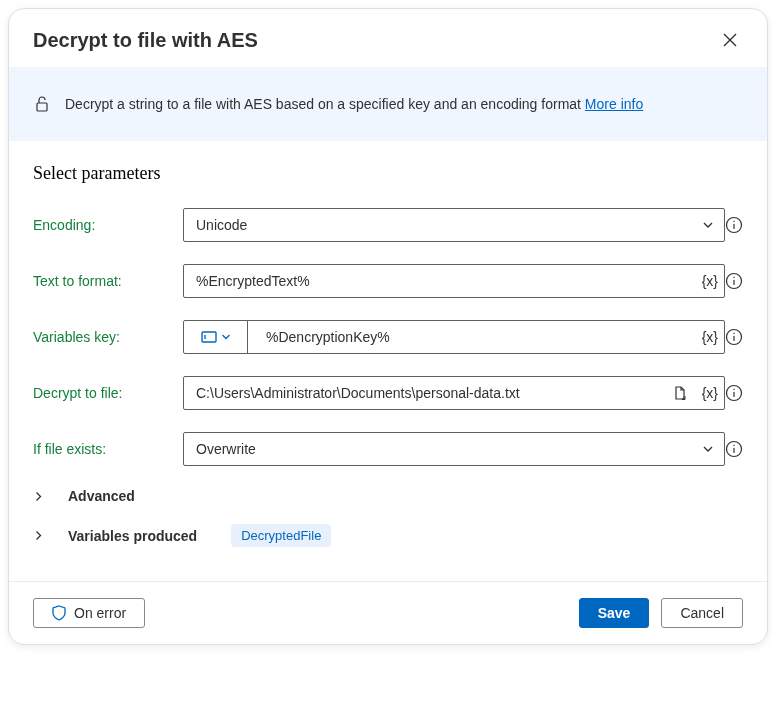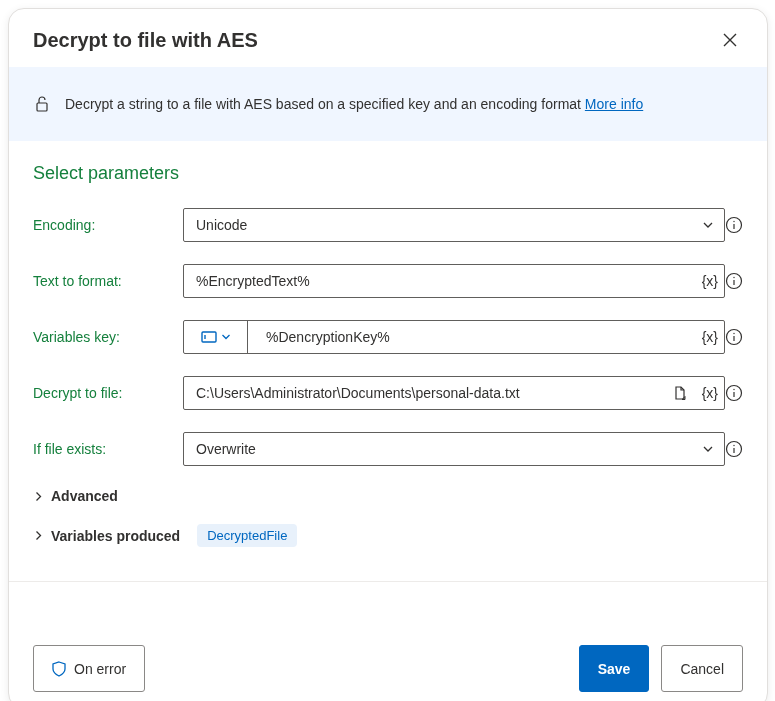--- a/index.html
+++ b/index.html
@@ -49,22 +49,23 @@
     color: #0067c0;
     text-decoration: underline;
     cursor: pointer;
   }
   .body {
     padding: 22px 24px 10px 24px;
   }
   .section-title {
     font-size: 18px;
     font-weight: 400;
-    color: #15803d;
+    color: #000000;
     margin-bottom: 24px;
+    font-family: Liberation Serif, serif;
   }
   .param-row {
     display: flex;
     align-items: center;
     margin-bottom: 22px;
   }
   .param-label {
     width: 150px;
     font-size: 14px;
     color: #15803d;
@@ -123,21 +124,21 @@
   .var-token {
     font-family: inherit;
     font-size: 14px;
     color: #323130;
     padding: 0 6px;
     cursor: pointer;
   }
   .expander {
     display: flex;
     align-items: center;
-    gap: 7px;
+    gap: 24px;
     margin-bottom: 20px;
     cursor: pointer;
   }
   .expander .label {
     font-weight: 600;
     font-size: 14px;
   }
   .chip {
     background: #e8f1fb;
     color: #0067c0;
@@ -147,27 +148,26 @@
     margin-left: 10px;
   }
   .footer {
     border-top: 1px solid #edebe9;
     padding: 16px 24px;
     display: flex;
     align-items: center;
     justify-content: space-between;
   }
   .btn {
-    height: 47px;
+    height: 30px;
     border-radius: 3px;
     padding: 0 18px;
     font-size: 14px;
     cursor: pointer;
     font-family: inherit;
-    margin-top: 47px;
   }
   .btn-secondary {
     background: #fff;
     border: 1px solid #8a8886;
     color: #323130;
     display: flex;
     align-items: center;
     gap: 8px;
   }
   .btn-primary {

